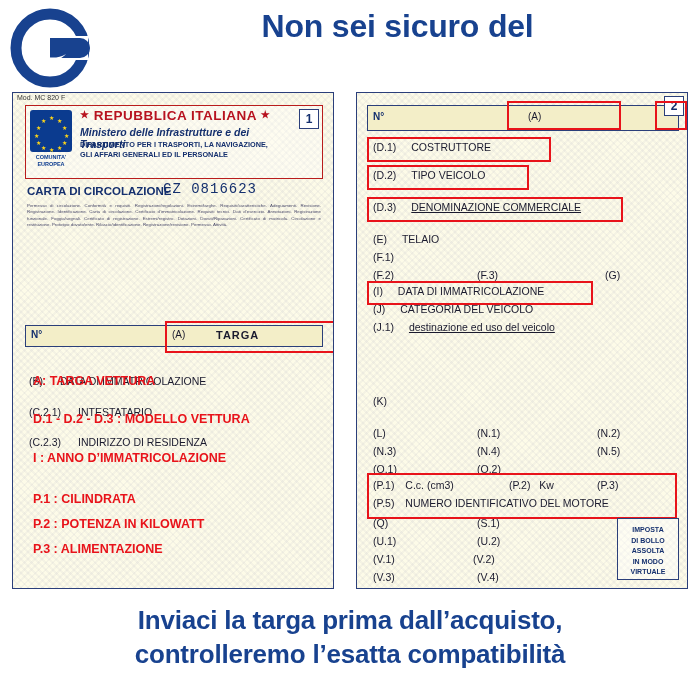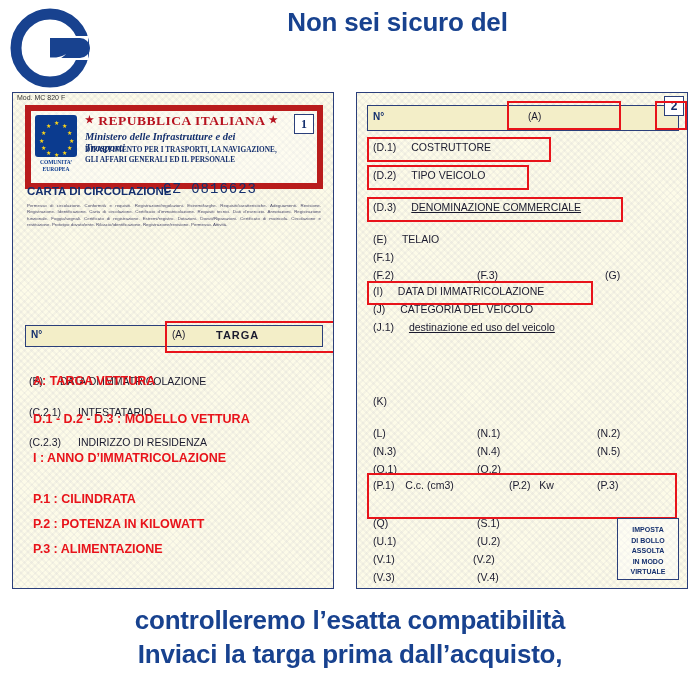--- a/index.html
+++ b/index.html
@@ -11,21 +11,21 @@
     overflow:hidden;
   }
   .logo{
     position:absolute;left:10px;top:8px;width:80px;height:80px;
   }
   .headline{
     position:absolute;left:110px;top:6px;width:575px;
     text-align:center;
     color:#18428f;
     font-weight:bold;
-    font-size:26px;
+    font-size:32px;
     line-height:1.25;
     letter-spacing:-0.2px;
   }
   .footline{
     position:absolute;left:20px;top:604px;width:660px;
     text-align:center;
     color:#18428f;
     font-weight:bold;
     font-size:26px;
     line-height:1.3;
@@ -50,21 +50,21 @@
   #doc-left{left:12px;top:92px;width:320px;height:495px;}
   #doc-right{left:356px;top:92px;width:330px;height:495px;}
 
   .modlabel{
     position:absolute;left:4px;top:1px;font-size:7px;color:#333;
   }
 
   
   .lhead{
     position:absolute;left:12px;top:12px;right:10px;height:72px;
-    border:6px solid #b91c1c;background:rgba(255,255,255,.35);font-family:Liberation Serif, serif;
+    border:1px solid #b91c1c;background:rgba(255,255,255,.35);
   }
   .eu-flag{
     position:absolute;left:4px;top:4px;width:42px;height:42px;border-radius:3px;
     background:#0b3b8f;
   }
   .eu-flag .stars{
     position:absolute;inset:0;color:#ffd617;font-size:6px;
   }
   .eu-flag i{position:absolute;font-style:normal;}
   .eu-cap{
@@ -316,20 +316,24 @@
     <span class="code">(P.1)</span>
     <span style="margin-left:8px;">C.c. (cm3)</span>
   </div>
   <div class="row" style="left:152px;top:386px;">
     <span class="code">(P.2)</span>
     <span style="margin-left:6px;">Kw</span>
   </div>
   <div class="row" style="left:240px;top:386px;">
     <span class="code">(P.3)</span>
   </div>
+  <div class="row" style="left:16px;top:404px;">
+    <span class="code">(P.5)</span>
+    <span style="margin-left:8px;">NUMERO IDENTIFICATIVO DEL MOTORE</span>
+  </div>
   <div class="redbox" style="left:10px;top:380px;width:306px;height:42px;"></div>
 
   <div class="row" style="left:16px;top:424px;">
     <span class="code">(Q)</span>
   </div>
   <div class="row" style="left:120px;top:424px;">
     <span class="code">(S.1)</span>
   </div>
   <div class="row" style="left:16px;top:442px;">
     <span class="code">(U.1)</span>
@@ -353,15 +357,15 @@
   <div class="bollo">
     <span>IMPOSTA</span><br>
     <span>DI BOLLO</span><br>
     <span>ASSOLTA</span><br>
     <span>IN MODO</span><br>
     <span>VIRTUALE</span>
   </div>
 </div>
 
 <div class="footline">
+  <div>Inviaci la targa prima dall’acquisto,</div>
   <div>controlleremo l’esatta compatibilità</div>
-  <div>Inviaci la targa prima dall’acquisto,</div>
 </div>
 
 </body></html>

